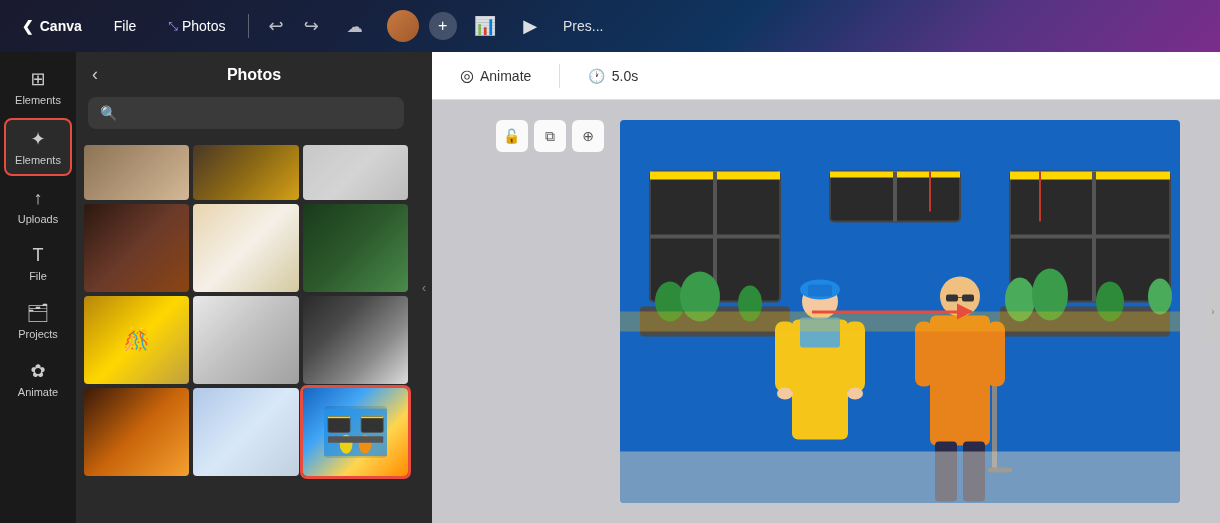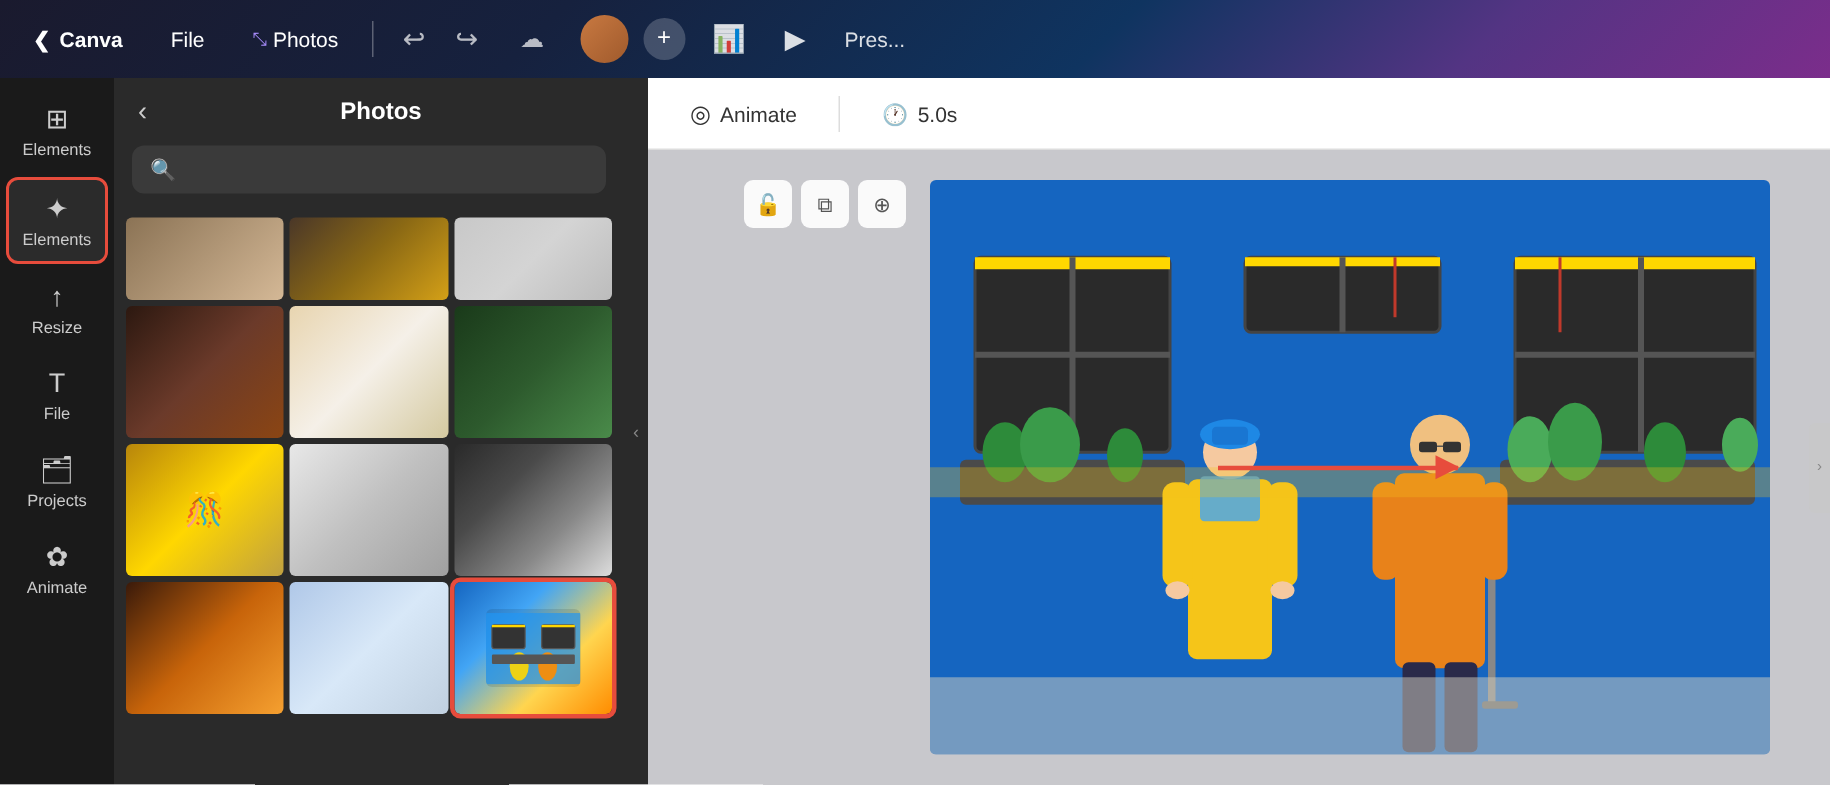--- a/index.html
+++ b/index.html
@@ -147,21 +147,21 @@
     <div class="sidebar-item">
       <span class="si-icon">⊞</span>
       <span class="si-label">Elements</span>
     </div>
     <div class="sidebar-item active">
       <span class="si-icon">✦</span>
       <span class="si-label">Elements</span>
     </div>
     <div class="sidebar-item">
       <span class="si-icon">↑</span>
-      <span class="si-label">Resize</span>
+      <span class="si-label">Uploads</span>
     </div>
     <div class="sidebar-item">
       <span class="si-icon">T</span>
       <span class="si-label">File</span>
     </div>
     <div class="sidebar-item">
       <span class="si-icon">🗂</span>
       <span class="si-label">Projects</span>
     </div>
     <div class="sidebar-item">

